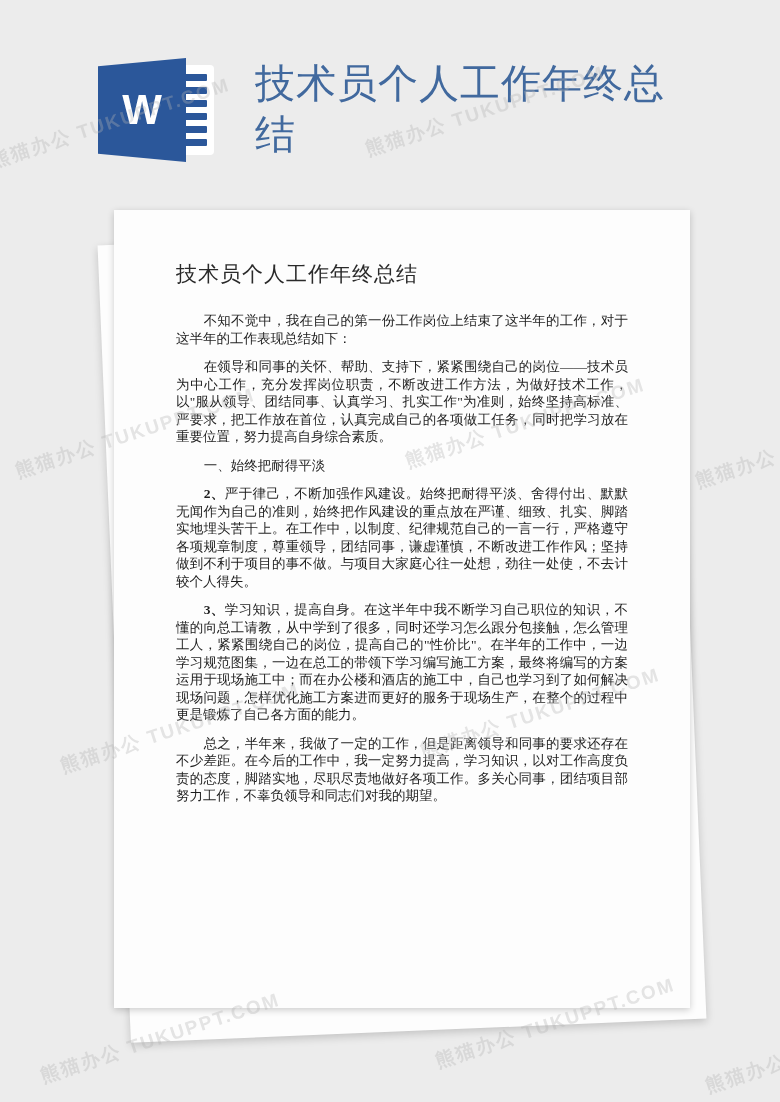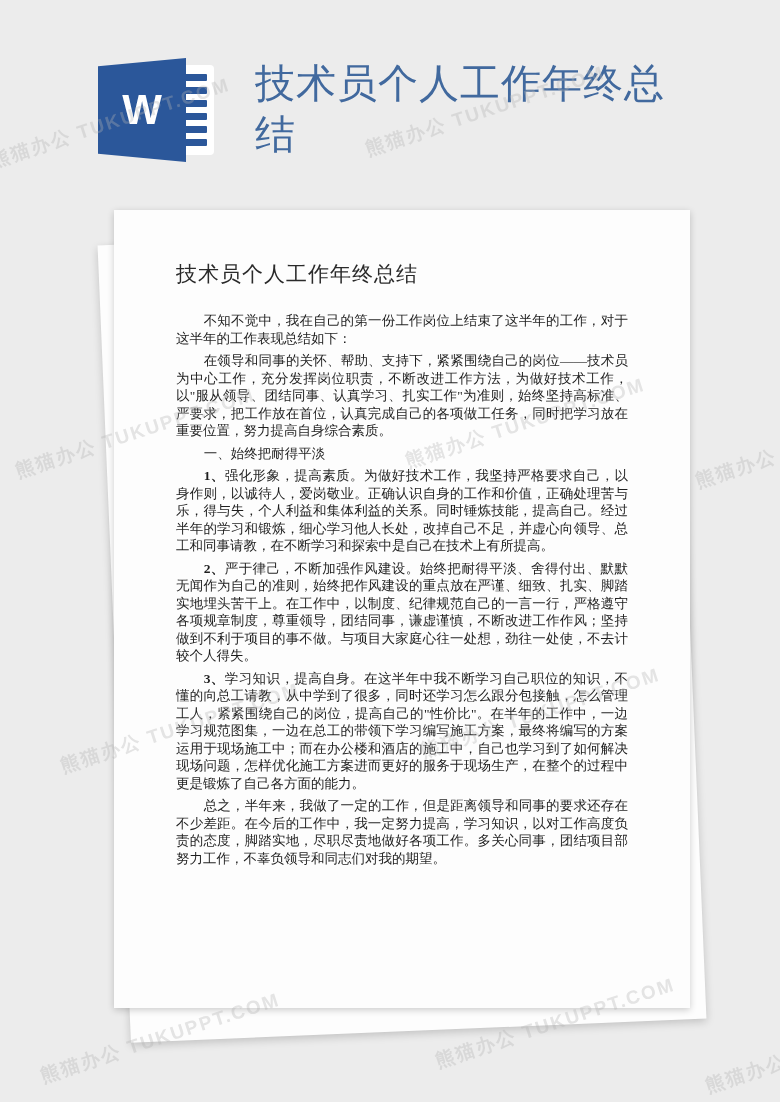--- a/index.html
+++ b/index.html
@@ -27,21 +27,21 @@
   .sheet.back{left:114px;top:233px;width:576px;height:798px;
               transform:rotate(-2.4deg);
               box-shadow:0 3px 8px rgba(0,0,0,0.18);z-index:1;}
   .sheet.main{left:114px;top:210px;width:576px;height:798px;
               box-shadow:0 2px 7px rgba(0,0,0,0.20);z-index:2;
               box-sizing:border-box;padding:50px 62px 0 62px;overflow:hidden;}
 
   
   .doc-title{margin:0 0 24px 0;font-size:21px;font-weight:normal;color:#2a2a2a;
              font-family:"Liberation Serif","DejaVu Serif",serif;letter-spacing:1px;}
-  .para{margin:5px 0;font-size:13.5px;line-height:17.5px;color:#1e1e1e;
+  .para{margin:11px 0;font-size:13.5px;line-height:17.5px;color:#1e1e1e;
         text-align:justify;text-indent:2.05em;
         font-family:"Liberation Serif","DejaVu Serif",serif;}
   .para .pfx{font-weight:bold;}
 
   
   .watermarks{position:absolute;left:0;top:0;width:780px;height:1102px;
               z-index:3;pointer-events:none;}
   .wm{position:absolute;white-space:nowrap;transform:rotate(-18deg);
       font-size:19px;font-weight:bold;letter-spacing:2px;
       color:rgba(178,178,178,0.34);font-family:"Liberation Sans",sans-serif;}
@@ -72,21 +72,20 @@
 
   <div class="sheet main">
     <h2 class="doc-title">技术员个人工作年终总结</h2>
 
     <p class="para"><span>不知不觉中，我在自己的第一份工作岗位上结束了这半年的工作，对于这半年的工作表现总结如下：</span></p>
 
     <p class="para"><span>在领导和同事的关怀、帮助、支持下，紧紧围绕自己的岗位——技术员为中心工作，充分发挥岗位职责，不断改进工作方法，为做好技术工作，以"服从领导、团结同事、认真学习、扎实工作"为准则，始终坚持高标准、严要求，把工作放在首位，认真完成自己的各项做工任务，同时把学习放在重要位置，努力提高自身综合素质。</span></p>
 
     <p class="para"><span>一、始终把耐得平淡</span></p>
 
-    <p class="para"><b class="pfx">1、</b><span>强化形象，提高素质。为做好技术工作，我坚持严格要求自己，以身作则，以诚待人，爱岗敬业。正确认识自身的工作和价值，正确处理苦与乐，得与失，个人利益和集体利益的关系。同时锤炼技能，提高自己。经过半年的学习和锻炼，细心学习他人长处，改掉自己不足，并虚心向领导、总工和同事请教，在不断学习和探索中是自己在技术上有所提高。</span></p>
 
     <p class="para"><b class="pfx">2、</b><span>严于律己，不断加强作风建设。始终把耐得平淡、舍得付出、默默无闻作为自己的准则，始终把作风建设的重点放在严谨、细致、扎实、脚踏实地埋头苦干上。在工作中，以制度、纪律规范自己的一言一行，严格遵守各项规章制度，尊重领导，团结同事，谦虚谨慎，不断改进工作作风；坚持做到不利于项目的事不做。与项目大家庭心往一处想，劲往一处使，不去计较个人得失。</span></p>
 
     <p class="para"><b class="pfx">3、</b><span>学习知识，提高自身。在这半年中我不断学习自己职位的知识，不懂的向总工请教，从中学到了很多，同时还学习怎么跟分包接触，怎么管理工人，紧紧围绕自己的岗位，提高自己的"性价比"。在半年的工作中，一边学习规范图集，一边在总工的带领下学习编写施工方案，最终将编写的方案运用于现场施工中；而在办公楼和酒店的施工中，自己也学习到了如何解决现场问题，怎样优化施工方案进而更好的服务于现场生产，在整个的过程中更是锻炼了自己各方面的能力。</span></p>
 
 
 
     <p class="para"><span>总之，半年来，我做了一定的工作，但是距离领导和同事的要求还存在不少差距。在今后的工作中，我一定努力提高，学习知识，以对工作高度负责的态度，脚踏实地，尽职尽责地做好各项工作。多关心同事，团结项目部努力工作，不辜负领导和同志们对我的期望。</span></p>
 
   </div>

